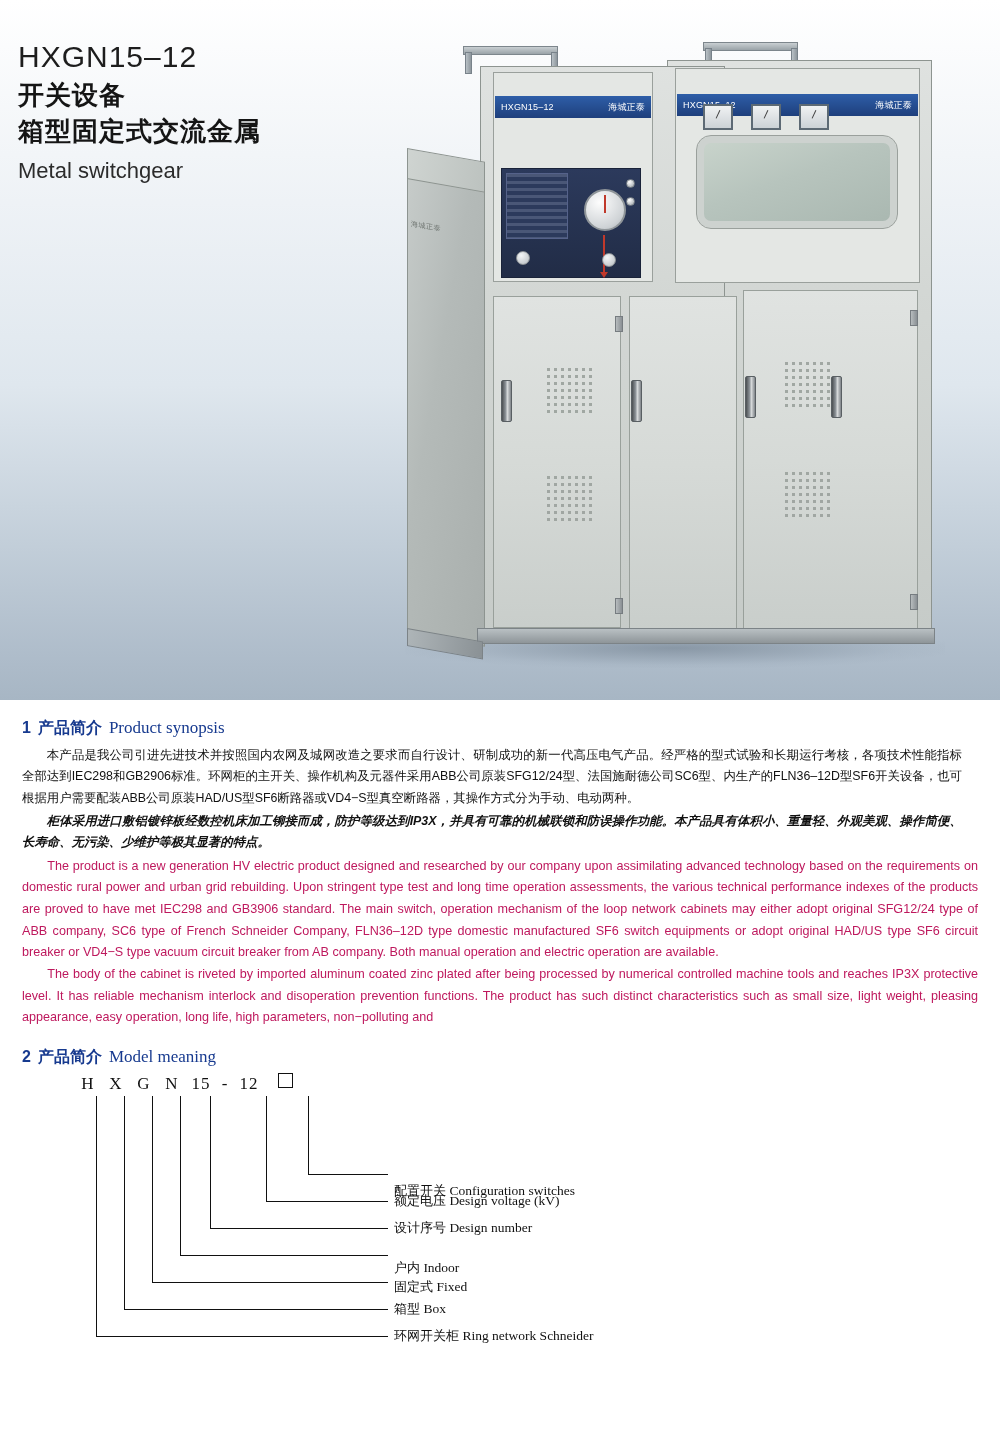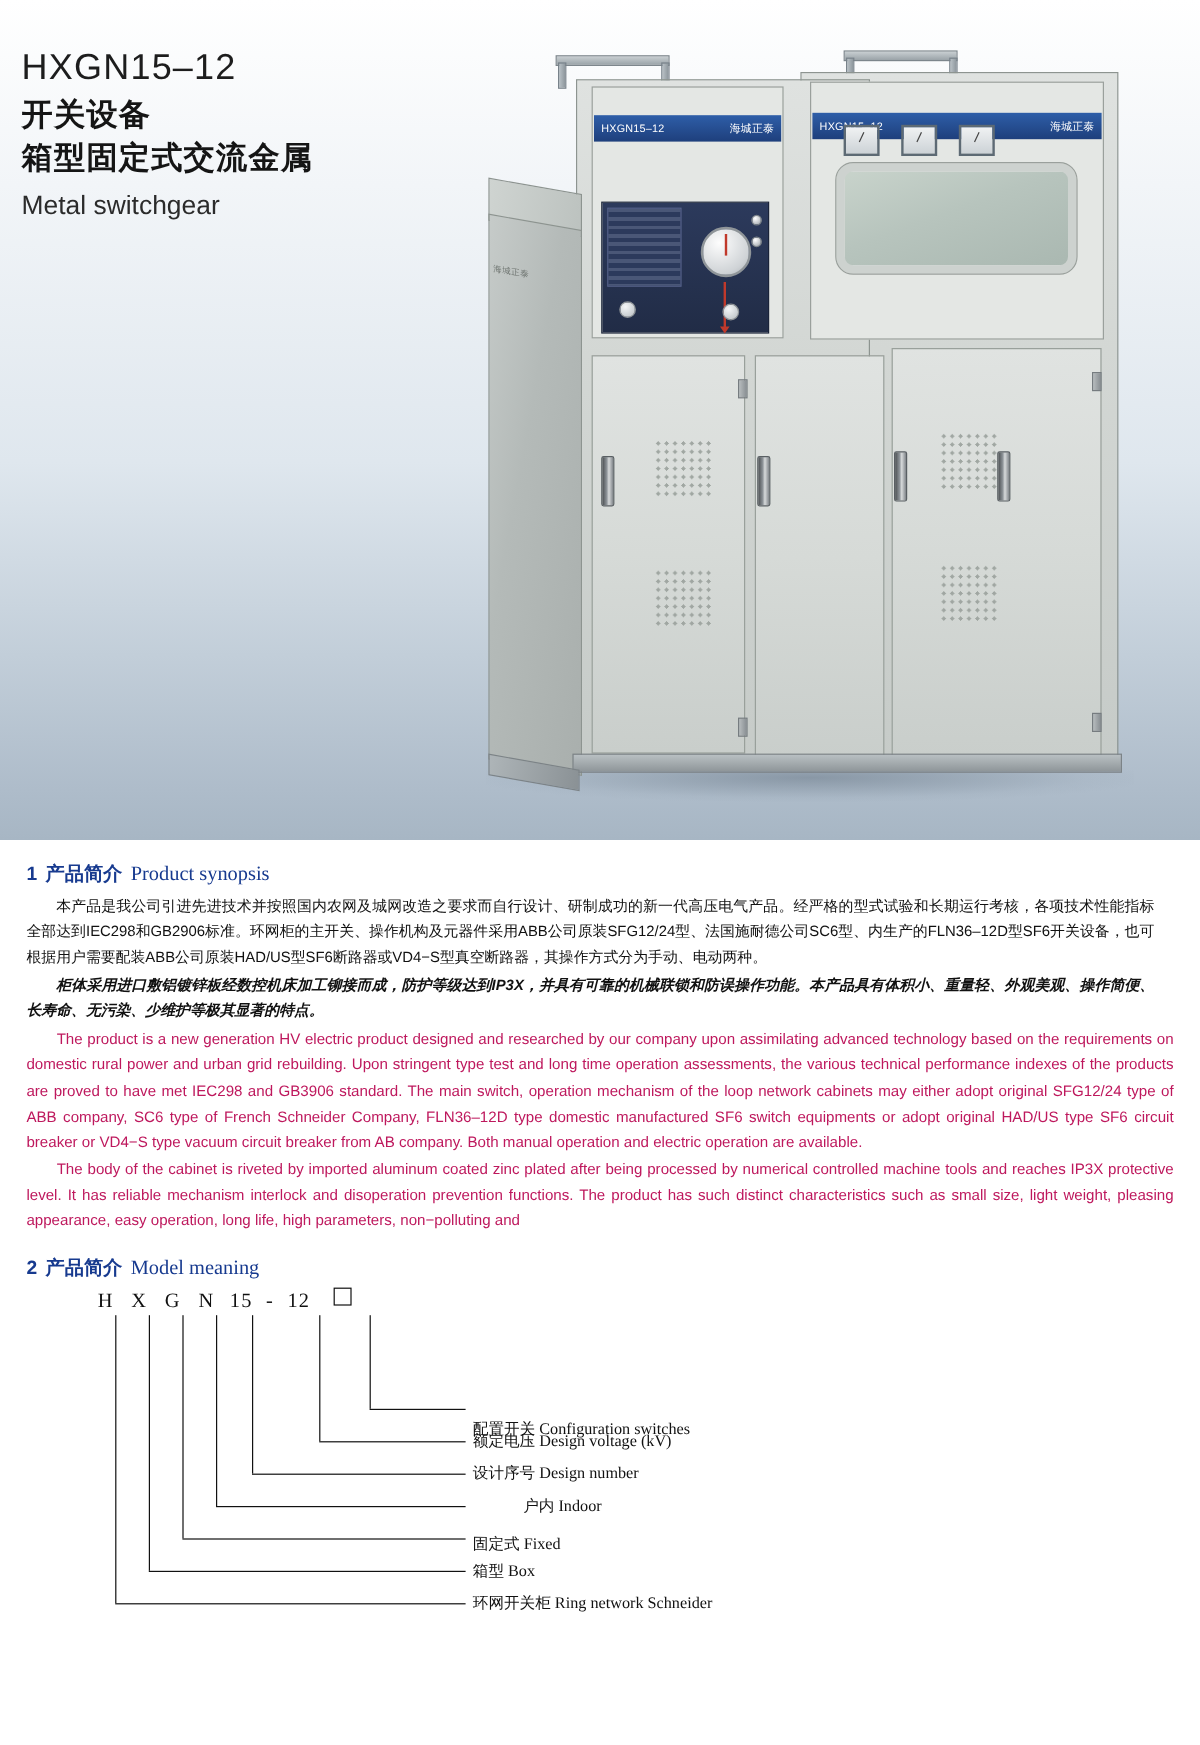--- a/index.html
+++ b/index.html
@@ -472,21 +472,21 @@
       <span>Configuration switches</span>
     </div>
     <div class="lbl" style="left:372px; top:118px;">
       <span class="cnpart">额定电压</span>
       <span>Design voltage (kV)</span>
     </div>
     <div class="lbl" style="left:372px; top:145px;">
       <span class="cnpart">设计序号</span>
       <span>Design number</span>
     </div>
-    <div class="lbl" style="left:372px; top:172px;margin-left:42px;">
+    <div class="lbl" style="left:372px; top:185px;">
       <span class="cnpart">户内</span>
       <span>Indoor</span>
     </div>
     <div class="lbl" style="left:372px; top:204px;">
       <span class="cnpart">固定式</span>
       <span>Fixed</span>
     </div>
     <div class="lbl" style="left:372px; top:226px;">
       <span class="cnpart">箱型</span>
       <span>Box</span>

